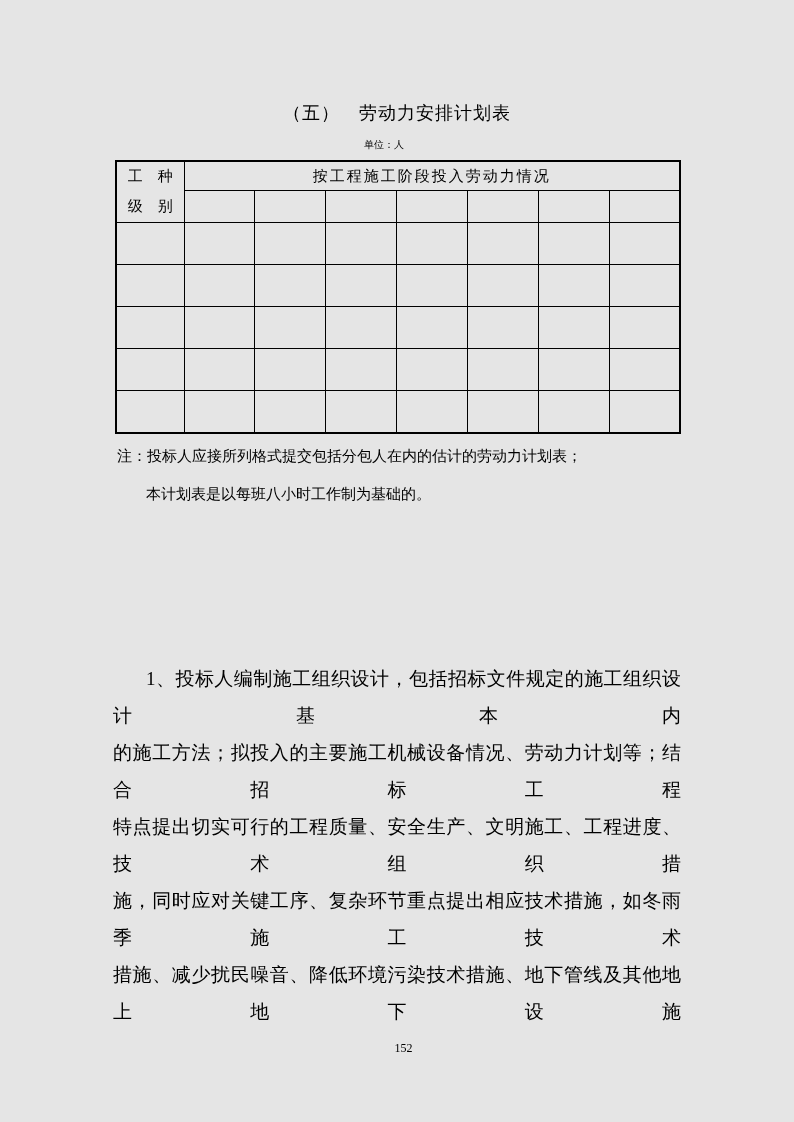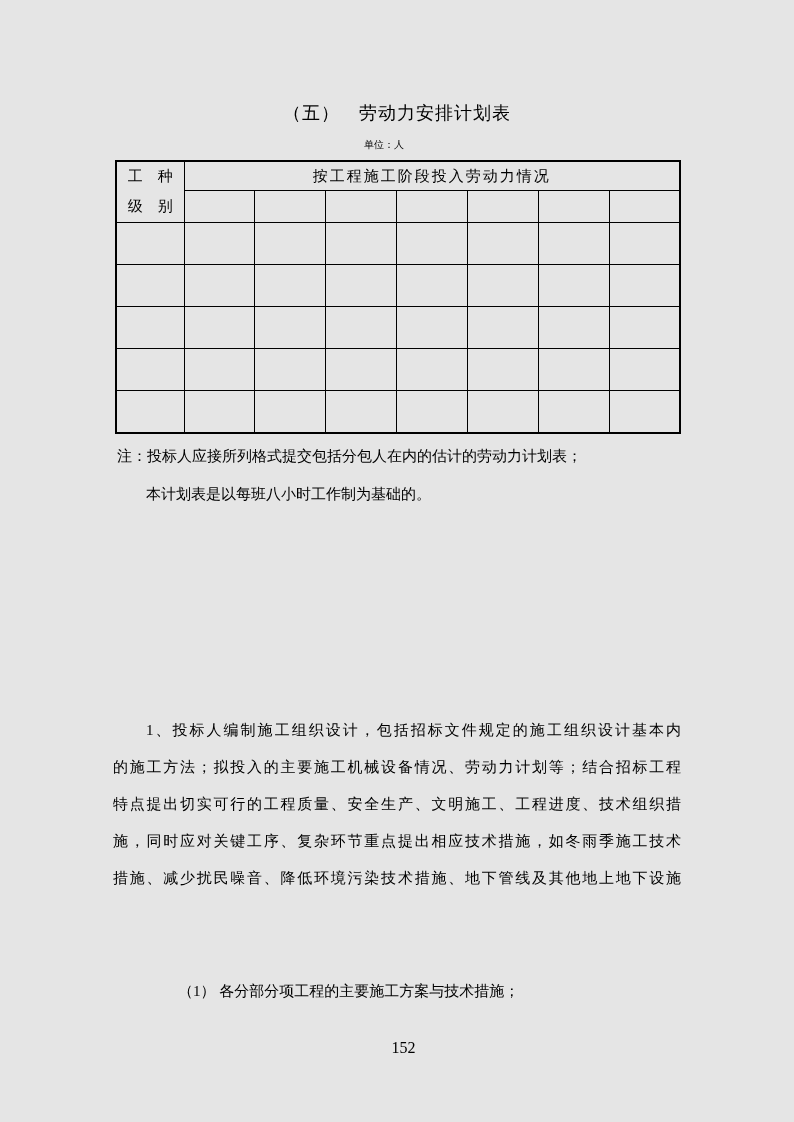--- a/index.html
+++ b/index.html
@@ -89,24 +89,24 @@
     left: 0;
     right: 0;
     height: 26px;
     line-height: 26px;
     text-align: center;
     font-size: 18px;
     font-weight: bold;
   }
   .para {
     position: absolute;
-    top: 712px;
+    top: 660px;
     left: 113px;
     width: 568px;
-    font-size: 15px;
+    font-size: 19px;
     line-height: 37px;
   }
   .para-line {
     text-align: justify;
     text-align-last: justify;
   }
   .para-line.first { text-indent: 33px; }
   .para-line.last-center {
     text-align: center;
     text-align-last: center;
@@ -130,21 +130,21 @@
     font-size: 15px;
   }
   .page-number {
     position: absolute;
     top: 1038px;
     left: 0;
     right: 0;
     height: 20px;
     line-height: 20px;
     text-align: center;
-    font-size: 16px;
+    font-size: 12px;
     padding-left: 13px;
   }
 </style>
 </head>
 <body>
 
 <div id="page">
 
   <div class="doc-title">（五）　劳动力安排计划表</div>
 
@@ -239,17 +239,16 @@
 
   <div class="para">
     <div class="para-line first">1、投标人编制施工组织设计，包括招标文件规定的施工组织设计基本内</div>
     <div class="para-line">的施工方法；拟投入的主要施工机械设备情况、劳动力计划等；结合招标工程</div>
     <div class="para-line">特点提出切实可行的工程质量、安全生产、文明施工、工程进度、技术组织措</div>
     <div class="para-line">施，同时应对关键工序、复杂环节重点提出相应技术措施，如冬雨季施工技术</div>
     <div class="para-line">措施、减少扰民噪音、降低环境污染技术措施、地下管线及其他地上地下设施</div>
   </div>
 
 
-  <div class="item2-sub1">（1） 各分部分项工程的主要施工方案与技术措施；</div>
 
   <div class="page-number">152</div>
 
 </div>
 
 </body></html>

